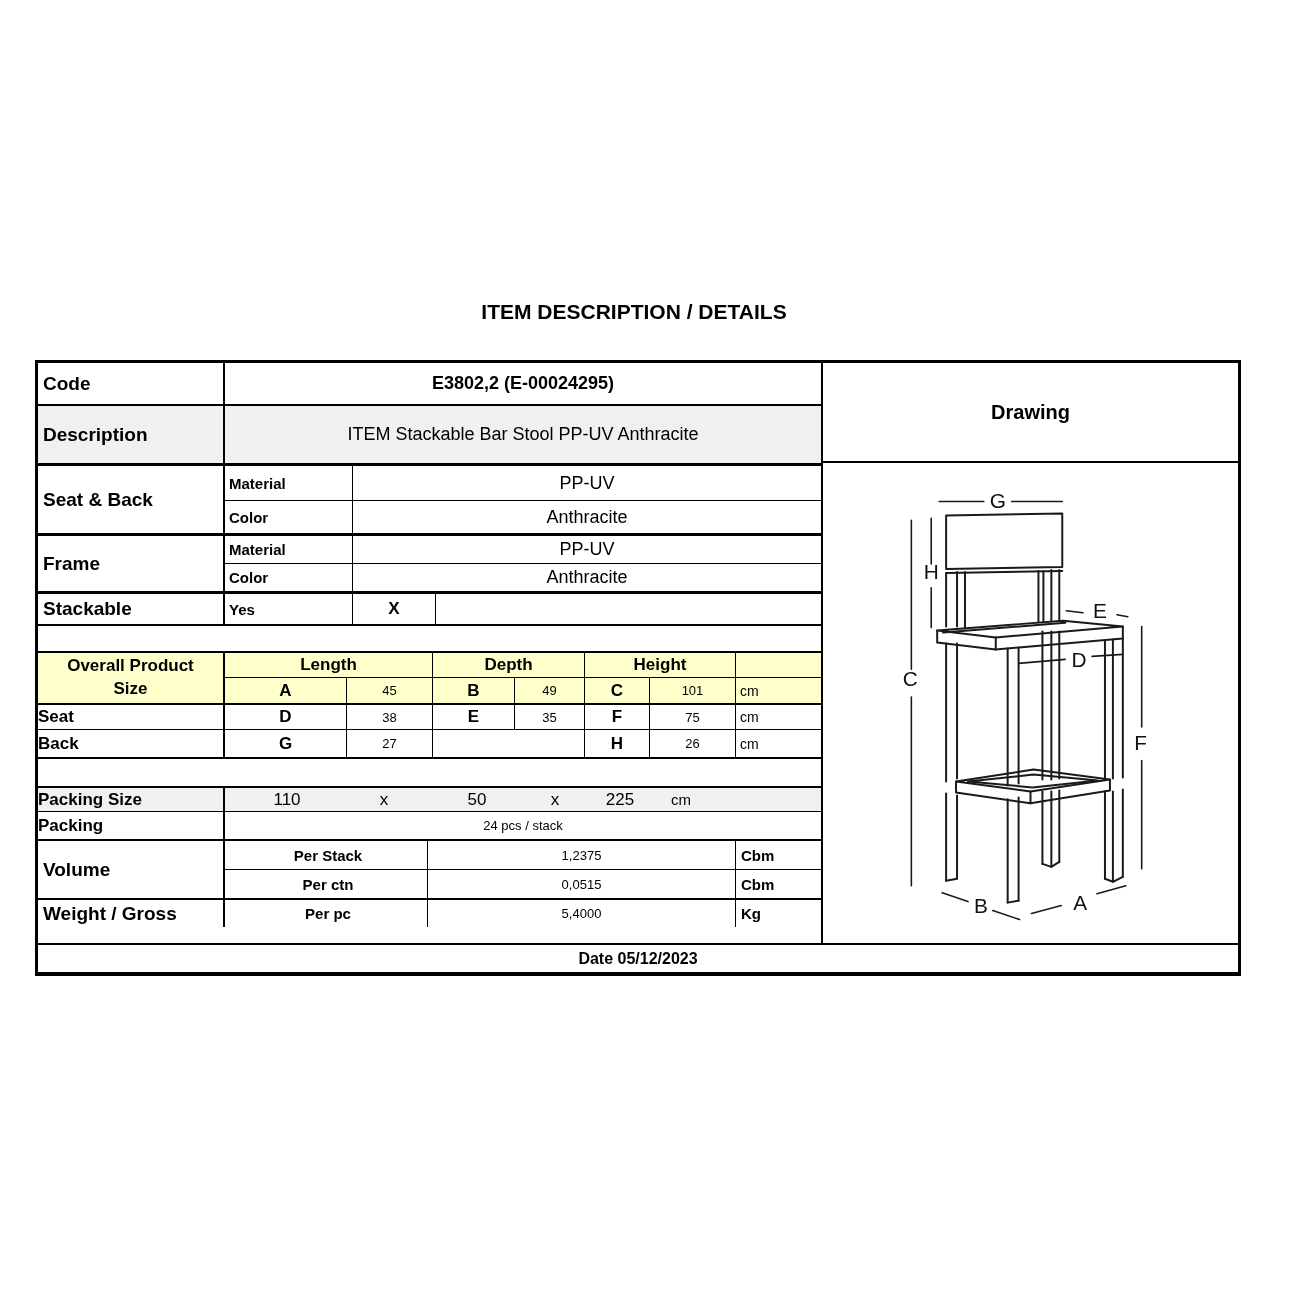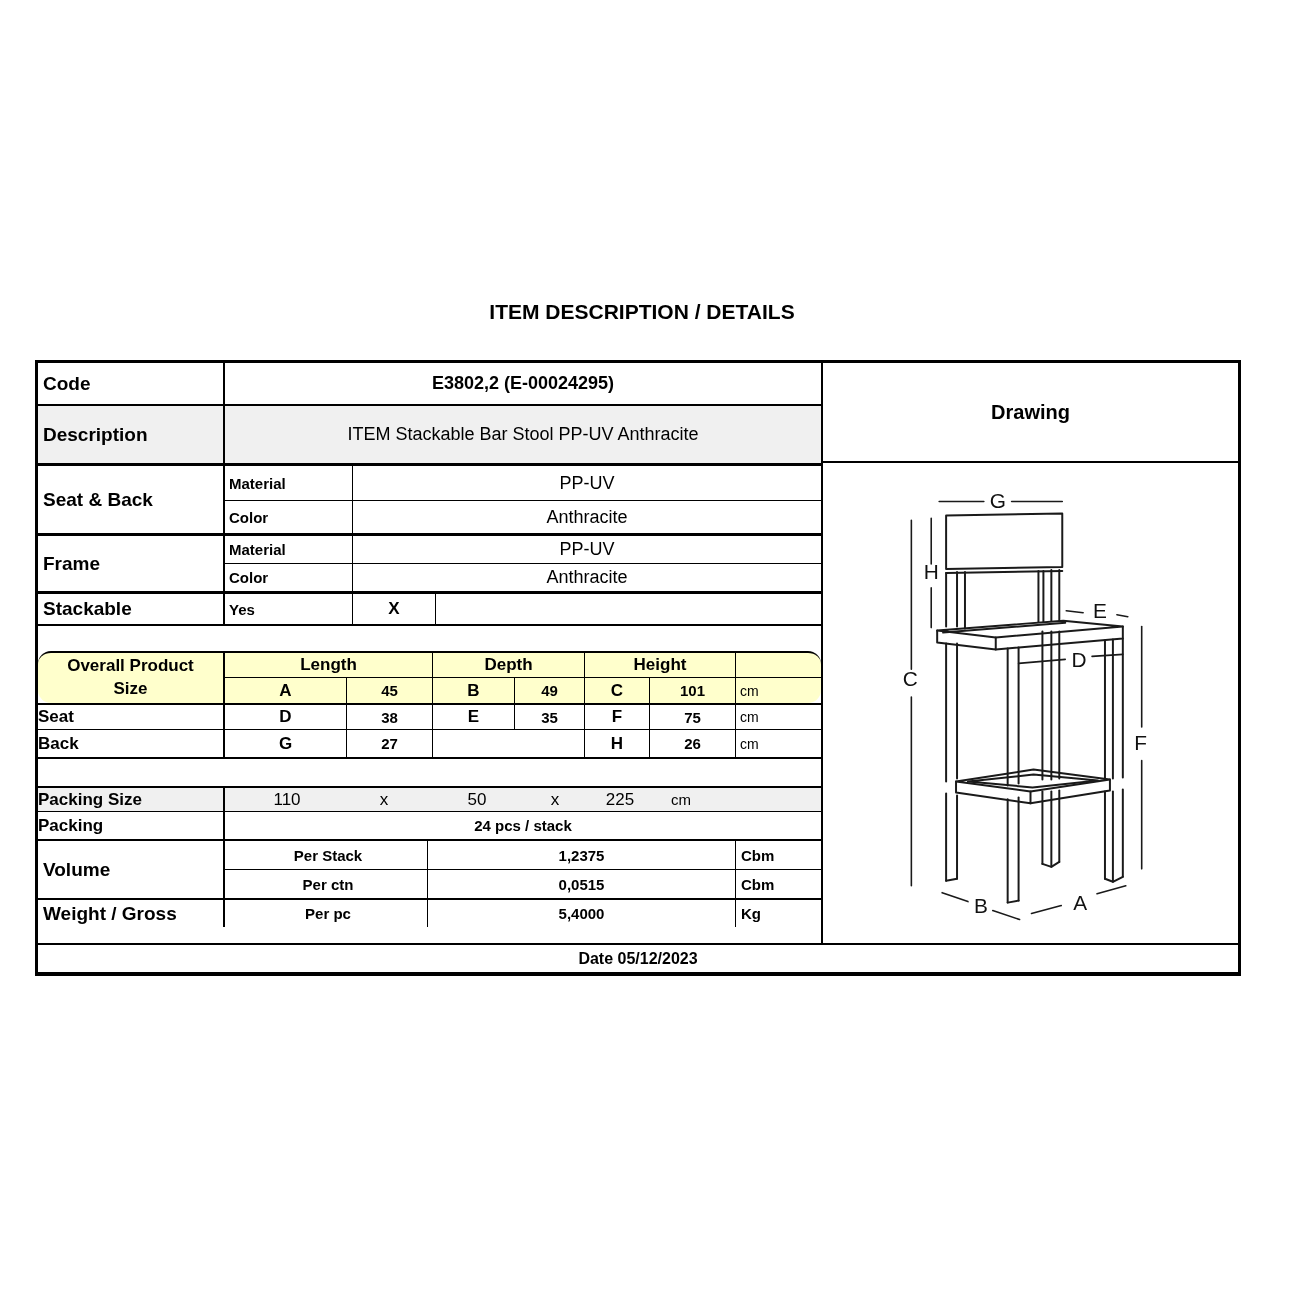--- a/index.html
+++ b/index.html
@@ -1,45 +1,45 @@
 <!DOCTYPE html>
 <html style="--yellow: #FFFFCC; --gray: #F0F0F0;"><head>
 <meta charset="utf-8">
 <title>Item Description / Details</title>
 <style>
   html,body{margin:0;padding:0;background:#fff;}
   body{width:1300px;height:1300px;position:relative;font-family:"Liberation Sans",sans-serif;color:#000;}
-  .title{position:absolute;left:39px;top:300px;width:1206px;text-align:center;
+  .title{position:absolute;left:31px;top:300px;width:1206px;text-align:center;
          font-size:21px;font-weight:bold;}
   .sheet{position:absolute;left:35px;top:360px;width:1206px;border:3px solid #000;
          border-bottom-width:4px;box-sizing:border-box;background:#fff;}
   .sheet-top{display:flex;align-items:stretch;}
   .main-table{width:785px;border-right:2px solid #000;box-sizing:border-box;flex-shrink:0;}
   .drawing-panel{flex:1;display:flex;flex-direction:column;min-width:0;gap:16px;}
   .drawing-header{height:100px;border-bottom:2px solid #000;display:flex;align-items:center;
                   justify-content:center;font-weight:bold;font-size:20px;box-sizing:border-box;}
   .drawing-area{height:464px;position:relative;overflow:hidden;}
   .row,.sect{display:flex;box-sizing:border-box;align-items:stretch;}
   .cell{box-sizing:border-box;display:flex;align-items:center;overflow:hidden;flex-shrink:0;}
   .fill{flex:1 1 auto;min-width:0;}
   .sub{flex:1;display:flex;flex-direction:column;min-width:0;}
   .subrow{display:flex;box-sizing:border-box;align-items:stretch;}
   .bt1{border-top:1px solid #000}.bt2{border-top:2px solid #000}.bt3{border-top:3px solid #000}
   .br1{border-right:1px solid #000}.br2{border-right:2px solid #000}
   .lab{font-weight:bold;font-size:19px;padding-left:5px;}
   .lab17{font-weight:bold;font-size:17px;}
   .sublab{font-weight:bold;font-size:15px;padding-left:4px;}
   .val{justify-content:center;font-size:18px;text-align:left;}
-  .val17{justify-content:center;font-size:15px;text-align:right;font-weight:bold;}
+  .val17{justify-content:center;font-size:13px;text-align:right;}
   .key{justify-content:center;font-size:17px;font-weight:bold;text-align:center;}
   .unit{font-size:14px;padding-left:4px;}
   .unitb{font-weight:bold;font-size:15px;padding-left:5px;}
   .ctr{justify-content:center;text-align:center;}
   .b{font-weight:bold;}
-  .yellow{background:var(--yellow,#FFFFCC);border-radius:13px;}
+  .yellow{background:var(--yellow,#FFFFCC);}
   .gray{background:var(--gray,#F0F0F0);}
   .w187{width:187px}.w118{width:128px}.w83{width:83px}
   .w122{width:122px}.w86{width:86px}.w82{width:82px}.w70{width:70px}.w65{width:65px}
   .w208{width:208px}.w152{width:152px}.w151{width:151px}
   .w203{width:203px}.w308{width:308px}
   .label-cell{width:187px;border-right:2px solid #000;display:flex;align-items:center;
               padding-left:5px;font-weight:bold;font-size:19px;box-sizing:border-box;flex-shrink:0;}
   .size-head-label{width:187px;border-right:2px solid #000;display:flex;flex-direction:column;
               align-items:center;justify-content:center;font-weight:bold;font-size:17px;
               box-sizing:border-box;flex-shrink:0;line-height:1.35;}

